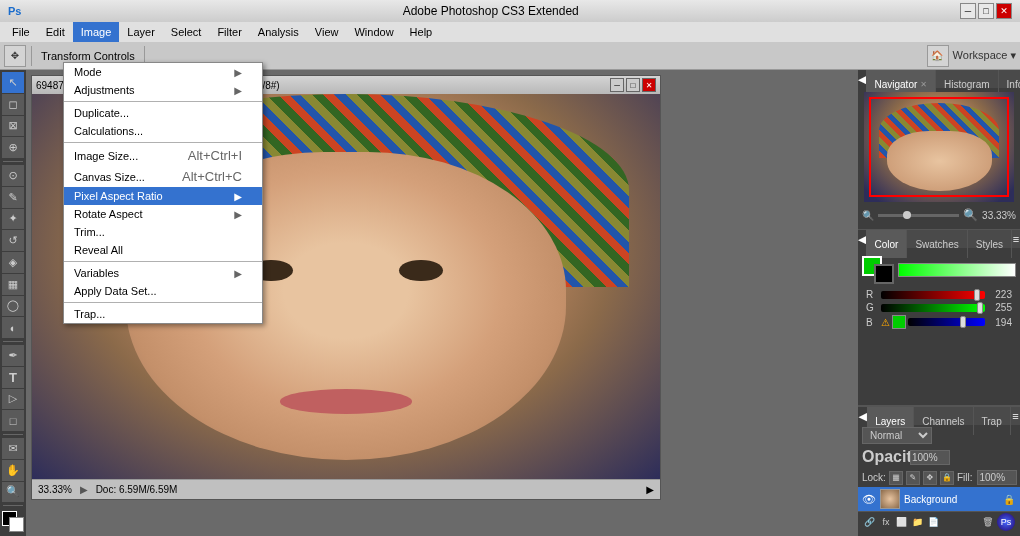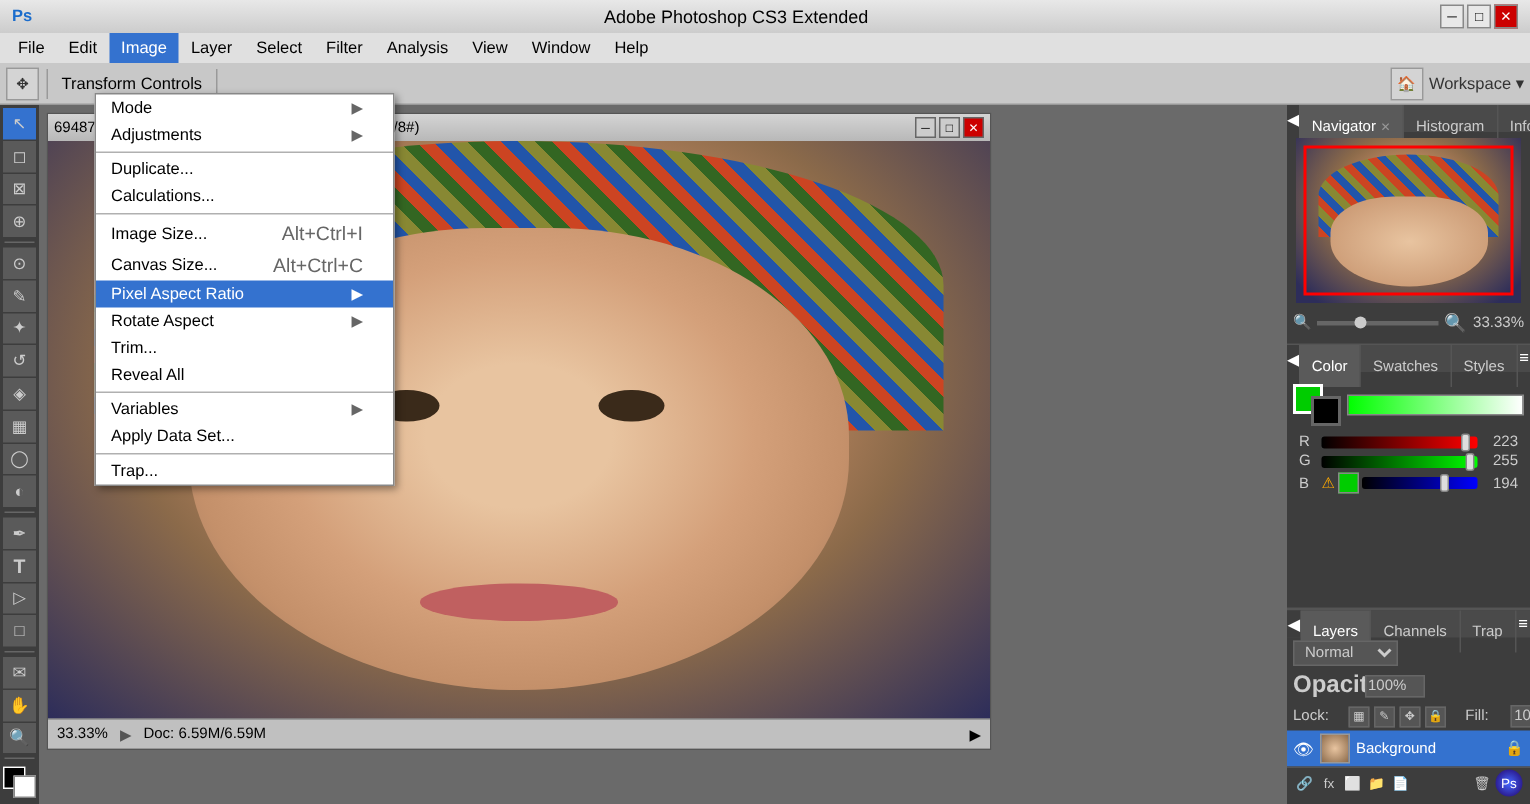--- a/index.html
+++ b/index.html
@@ -360,21 +360,21 @@
       color: #ccc;
       font-size: 10px;
       padding: 1px 3px;
       width: 70px;
     }
     .opacity-row {
       display: flex; align-items: center; gap: 3px; padding: 2px 4px;
     }
     .opacity-label { font-size: 16px; color: #ccc; width: 45px; font-weight: bold; }
     .lock-row {
-      display: flex; align-items: center; gap: 13px; padding: 2px 4px;
+      display: flex; align-items: center; gap: 3px; padding: 2px 4px;
       font-size: 10px; color: #ccc;
     }
     .lock-icons { display: flex; gap: 3px; }
     .lock-icon-btn {
       width: 14px; height: 14px;
       background: #555;
       border: 1px solid #666;
       display: flex; align-items: center; justify-content: center;
       font-size: 8px; color: #ccc; cursor: pointer;
     }

